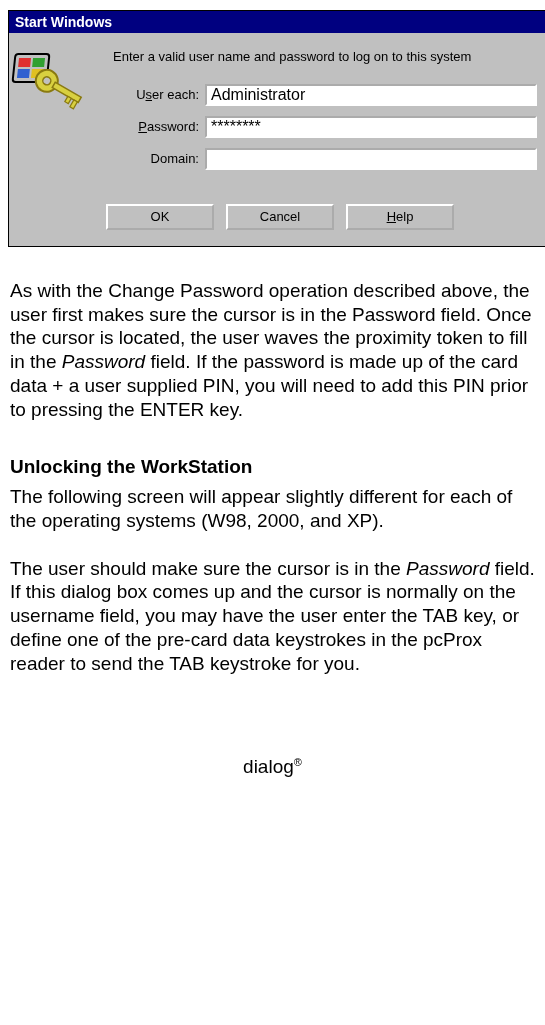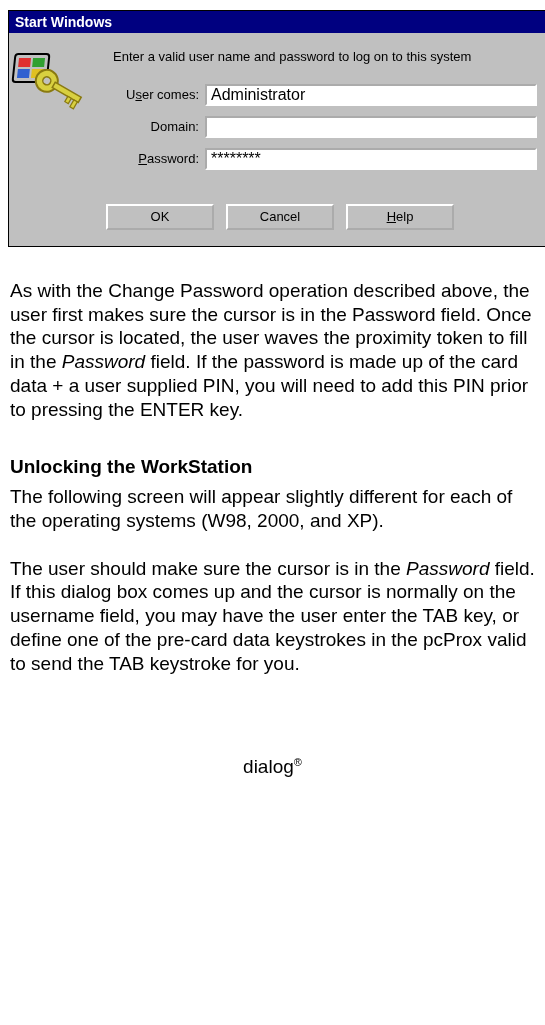--- a/index.html
+++ b/index.html
@@ -169,57 +169,57 @@
               <rect x="47" y="17" width="4" height="8" fill="#d8d040" stroke="#8a7a10" stroke-width="1.2"></rect>
             </g>
           </svg>
         </div>
       </div>
       <div class="form-col">
         <div class="instr">Enter a valid user name and password to log on to this system</div>
 
         <div class="form-row">
           <div class="form-label">
-            <span>U</span><span class="ul">s</span><span>er comes:</span>
+            <span>U</span><span class="ul">s</span><span>er each:</span>
           </div>
           <input class="form-input" type="text" value="Administrator" style="">
-        </div>
-
-        <div class="form-row">
-          <div class="form-label">Domain:</div>
-          <input class="form-input" type="text" value="" style="">
         </div>
 
         <div class="form-row">
           <div class="form-label">
             <span></span><span class="ul">P</span><span>assword:</span>
           </div>
           <input class="form-input" type="text" value="********" style="">
         </div>
+
+        <div class="form-row">
+          <div class="form-label">Domain:</div>
+          <input class="form-input" type="text" value="" style="">
+        </div>
       </div>
     </div>
 
     <div class="button-row">
       <button class="win-btn">OK</button>
       <button class="win-btn">Cancel</button>
       <button class="win-btn"><span></span><span class="ul">H</span><span>elp</span></button>
     </div>
   </div>
 
   <div class="doc-text">
     <p class="para">
       <span>As with the Change Password operation described above, the user first makes sure the cursor is in the Password field.  Once the cursor is located, the user waves the proximity token to fill in the </span><span class="italic">Password</span><span> field. If the password is made up of the card data + a user supplied PIN, you will need to add this PIN prior to pressing the ENTER key.</span>
     </p>
 
     <div class="heading">Unlocking the WorkStation</div>
 
     <p style="margin-top:6px;">The following screen will appear slightly different for each of the operating systems (W98, 2000, and XP).</p>
 
     <p class="para">
-      <span>The user should make sure the cursor is in the </span><span class="italic">Password</span><span> field.  If this dialog box comes up and the cursor is normally on the username field, you may have the user enter the TAB key, or define one of the pre-card data keystrokes in the pcProx valid to send the TAB keystroke for you.</span>
+      <span>The user should make sure the cursor is in the </span><span class="italic">Password</span><span> field.  If this dialog box comes up and the cursor is normally on the username field, you may have the user enter the TAB key, or define one of the pre-card data keystrokes in the pcProx reader to send the TAB keystroke for you.</span>
     </p>
 
     <div class="footer">
       <span>dialog</span><sup>®</sup>
     </div>
   </div>
 
 </div>
 
 </body></html>

